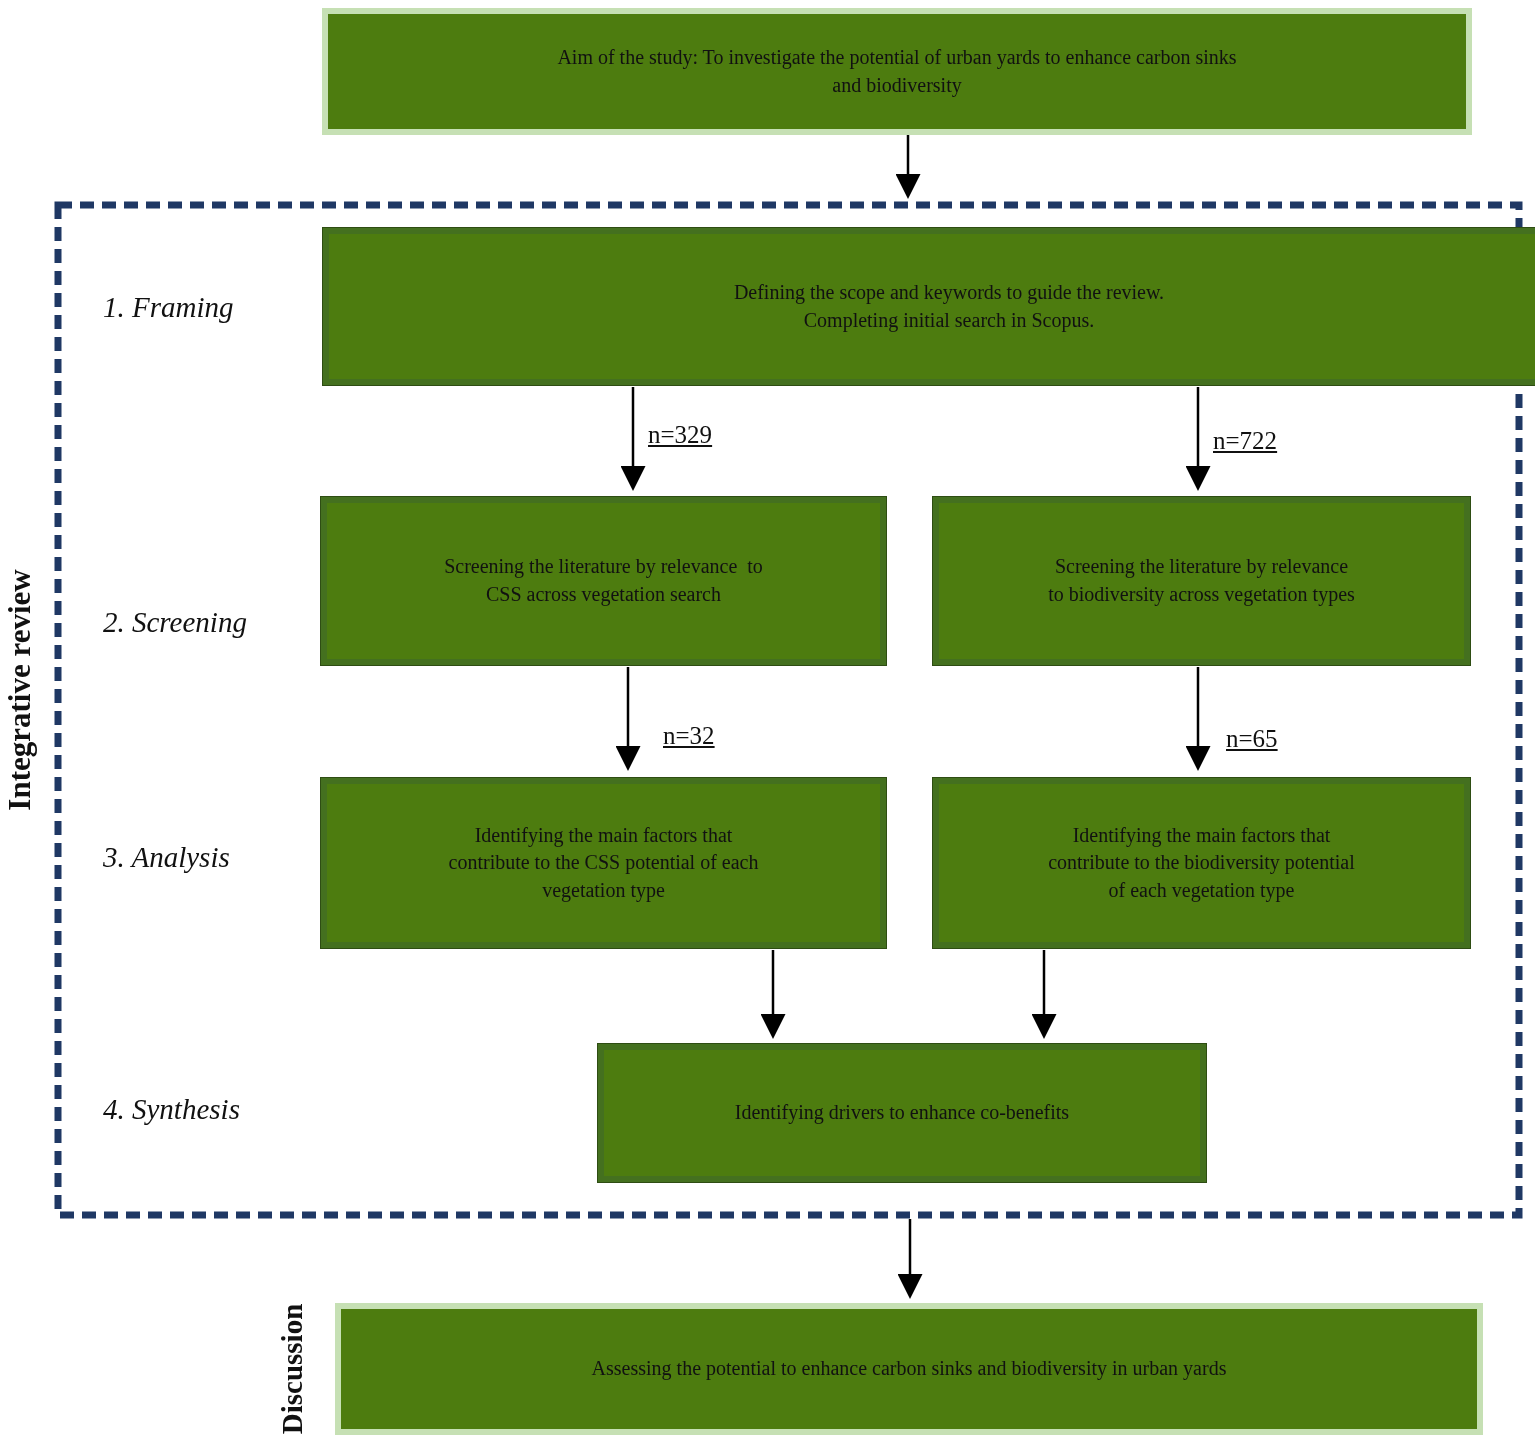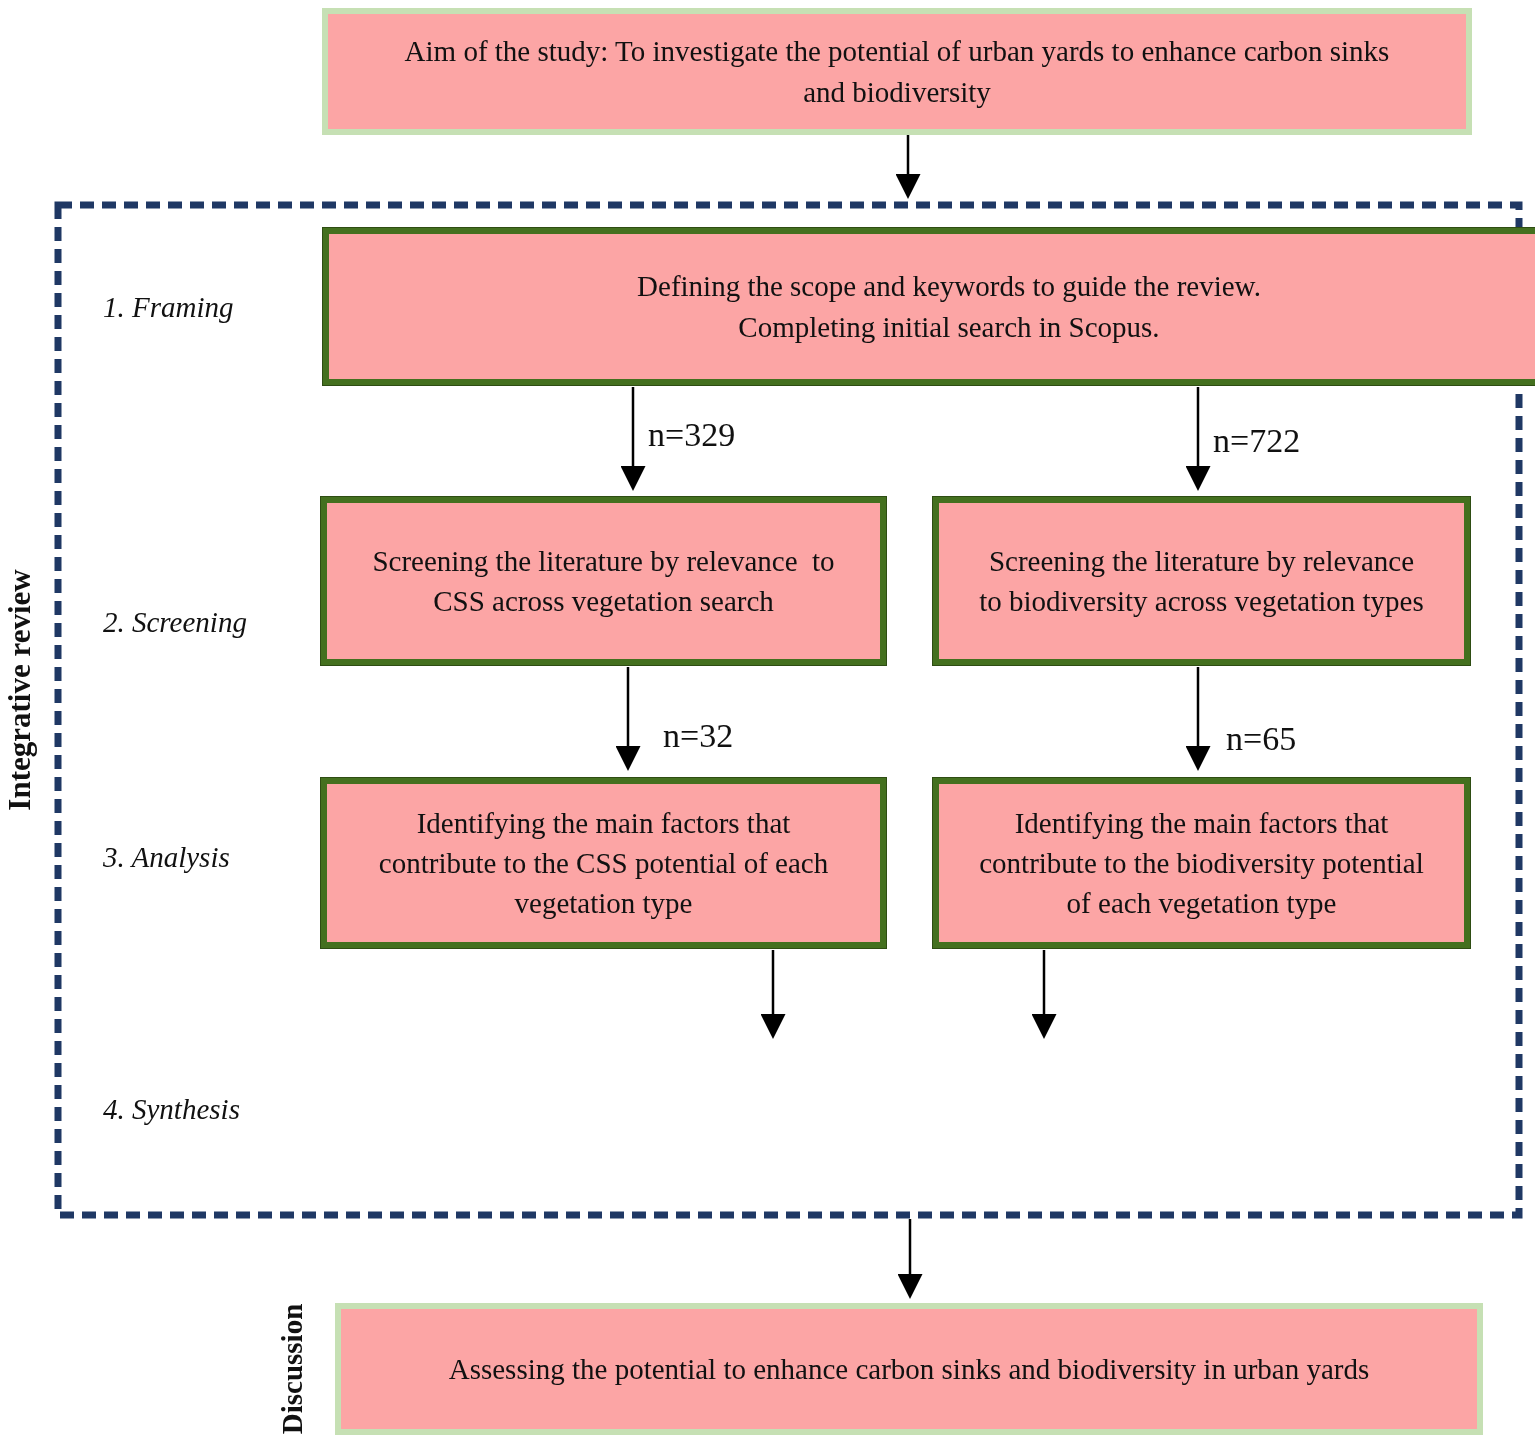--- a/index.html
+++ b/index.html
@@ -6,24 +6,24 @@
   #canvas{
     position:relative;
     width:1535px;height:1454px;
     background:#ffffff;
     font-family:"Liberation Serif","DejaVu Serif",serif;
     color:#111111;
     overflow:hidden;
   }
   .box{
     position:absolute;
-    background:#fca5a5;
+    background:#4d7c0f;
     display:flex;align-items:center;justify-content:center;
     text-align:center;
-    font-size:29px;line-height:1.38;
+    font-size:20px;line-height:1.38;
     white-space:pre-wrap;
     box-sizing:border-box;
   }
   .light-border{border:6px solid #c6e0b4;}
   .dark-border{border:6px solid #44701f; box-shadow:0 0 0 1px #2e4d13;}
   .aim-box{left:322px;top:8px;width:1150px;height:127px;}
   .framing-box{left:323px;top:228px;width:1252px;height:157px;}
   .screen-left{left:321px;top:497px;width:565px;height:168px;}
   .screen-right{left:933px;top:497px;width:537px;height:168px;}
   .analysis-left{left:321px;top:778px;width:565px;height:170px;}
@@ -36,22 +36,23 @@
     font-style:italic;font-size:29px;line-height:34px;
     white-space:nowrap;
   }
   .lbl-framing{top:290px;}
   .lbl-screening{top:561px;margin-top:44px;}
   .lbl-analysis{top:840px;font-style:italic;}
   .lbl-synthesis{top:1092px;}
 
   .count-label{
     position:absolute;
-    font-size:34px;line-height:34px;
+    font-size:25px;line-height:34px;
     white-space:nowrap;
+    text-decoration:underline;
   }
   .n329{left:648px;top:418px;}
   .n722{left:1213px;top:424px;}
   .n32{left:663px;top:719px;}
   .n34{left:1226px;top:722px;}
 
   .vertical-label{
     position:absolute;
     font-weight:bold;
     text-align:center;
@@ -105,20 +106,21 @@
 to biodiversity across vegetation types</div>
 
   <div class="box dark-border analysis-left">Identifying the main factors that
 contribute to the CSS potential of each
 vegetation type</div>
 
   <div class="box dark-border analysis-right">Identifying the main factors that
 contribute to the biodiversity potential
 of each vegetation type</div>
 
+  <div class="box dark-border synthesis-box">Identifying drivers to enhance co-benefits</div>
 
   <div class="box light-border discussion-box">Assessing the potential to enhance carbon sinks and biodiversity in urban yards</div>
 
   <div class="step-label lbl-framing">1. Framing</div>
   <div class="step-label lbl-screening">2. Screening</div>
   <div class="step-label lbl-analysis">3. Analysis</div>
   <div class="step-label lbl-synthesis">4. Synthesis</div>
 
   <div class="count-label n329">n=329</div>
   <div class="count-label n722">n=722</div>

